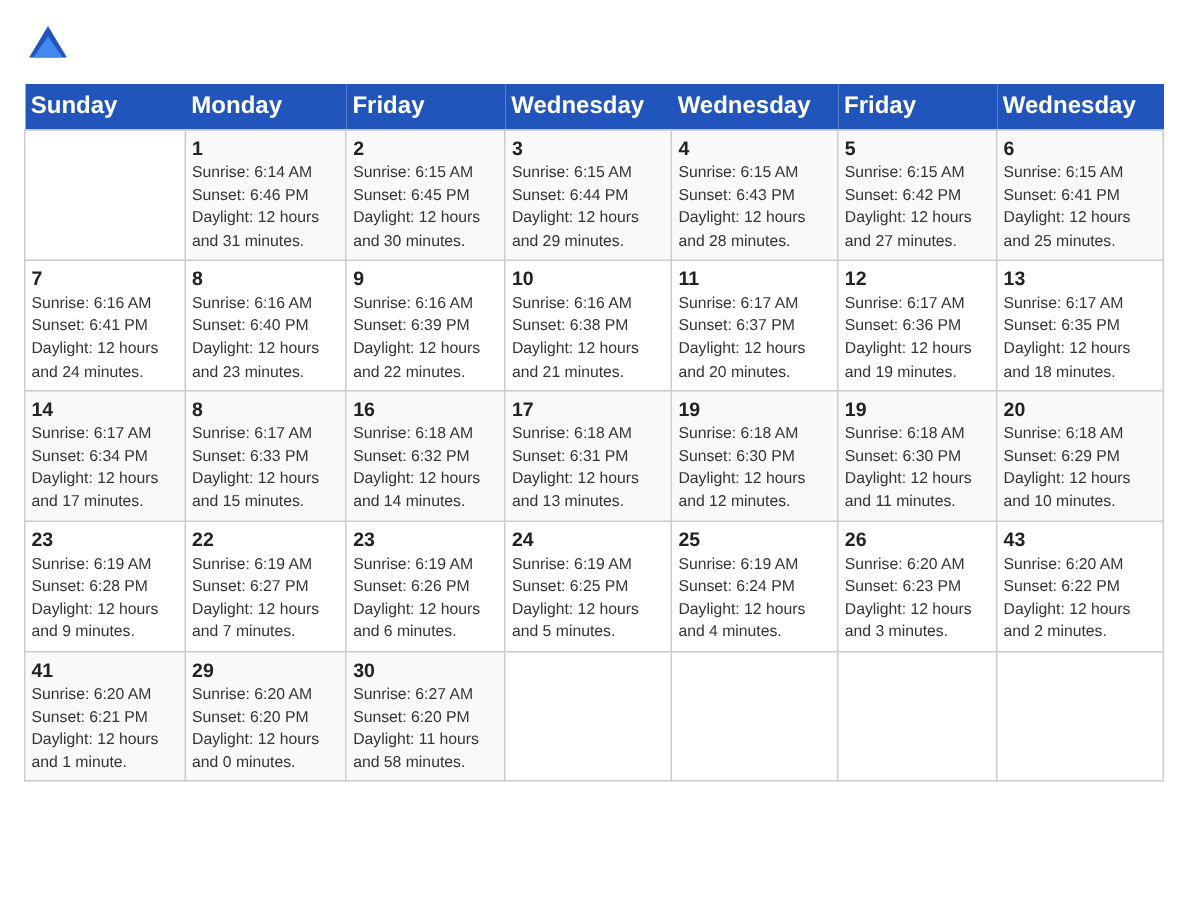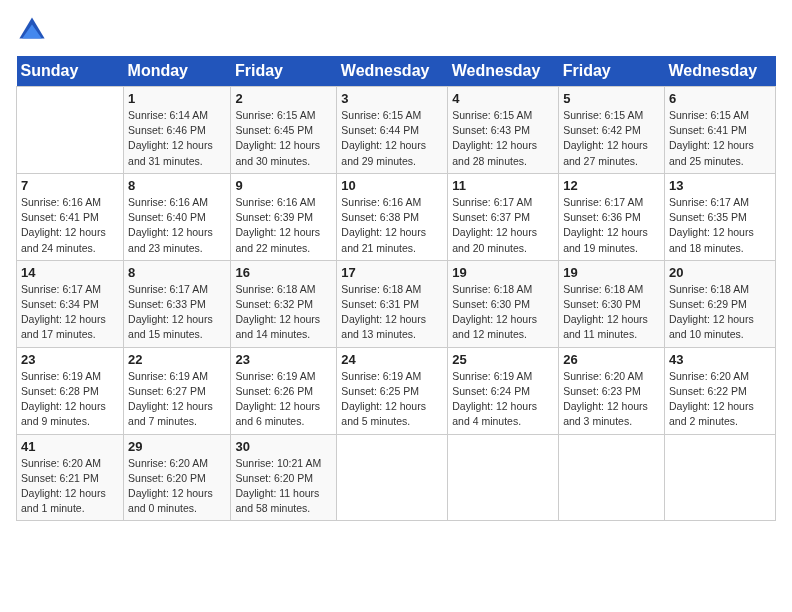--- a/index.html
+++ b/index.html
@@ -324,21 +324,21 @@
         </td>
         <td>
           <span class="day-num">29</span>
           <div class="day-info" style="white-space: pre-line;">Sunrise: 6:20 AM
 Sunset: 6:20 PM
 Daylight: 12 hours
 and 0 minutes.</div>
         </td>
         <td>
           <span class="day-num">30</span>
-          <div class="day-info" style="white-space: pre-line;">Sunrise: 10:21 AM
+          <div class="day-info" style="white-space: pre-line;">Sunrise: 6:27 AM
 Sunset: 6:20 PM
 Daylight: 11 hours
 and 58 minutes.</div>
         </td>
         <td class="empty"></td>
         <td class="empty"></td>
         <td class="empty"></td>
         <td class="empty"></td>
       </tr>
     </tbody>

